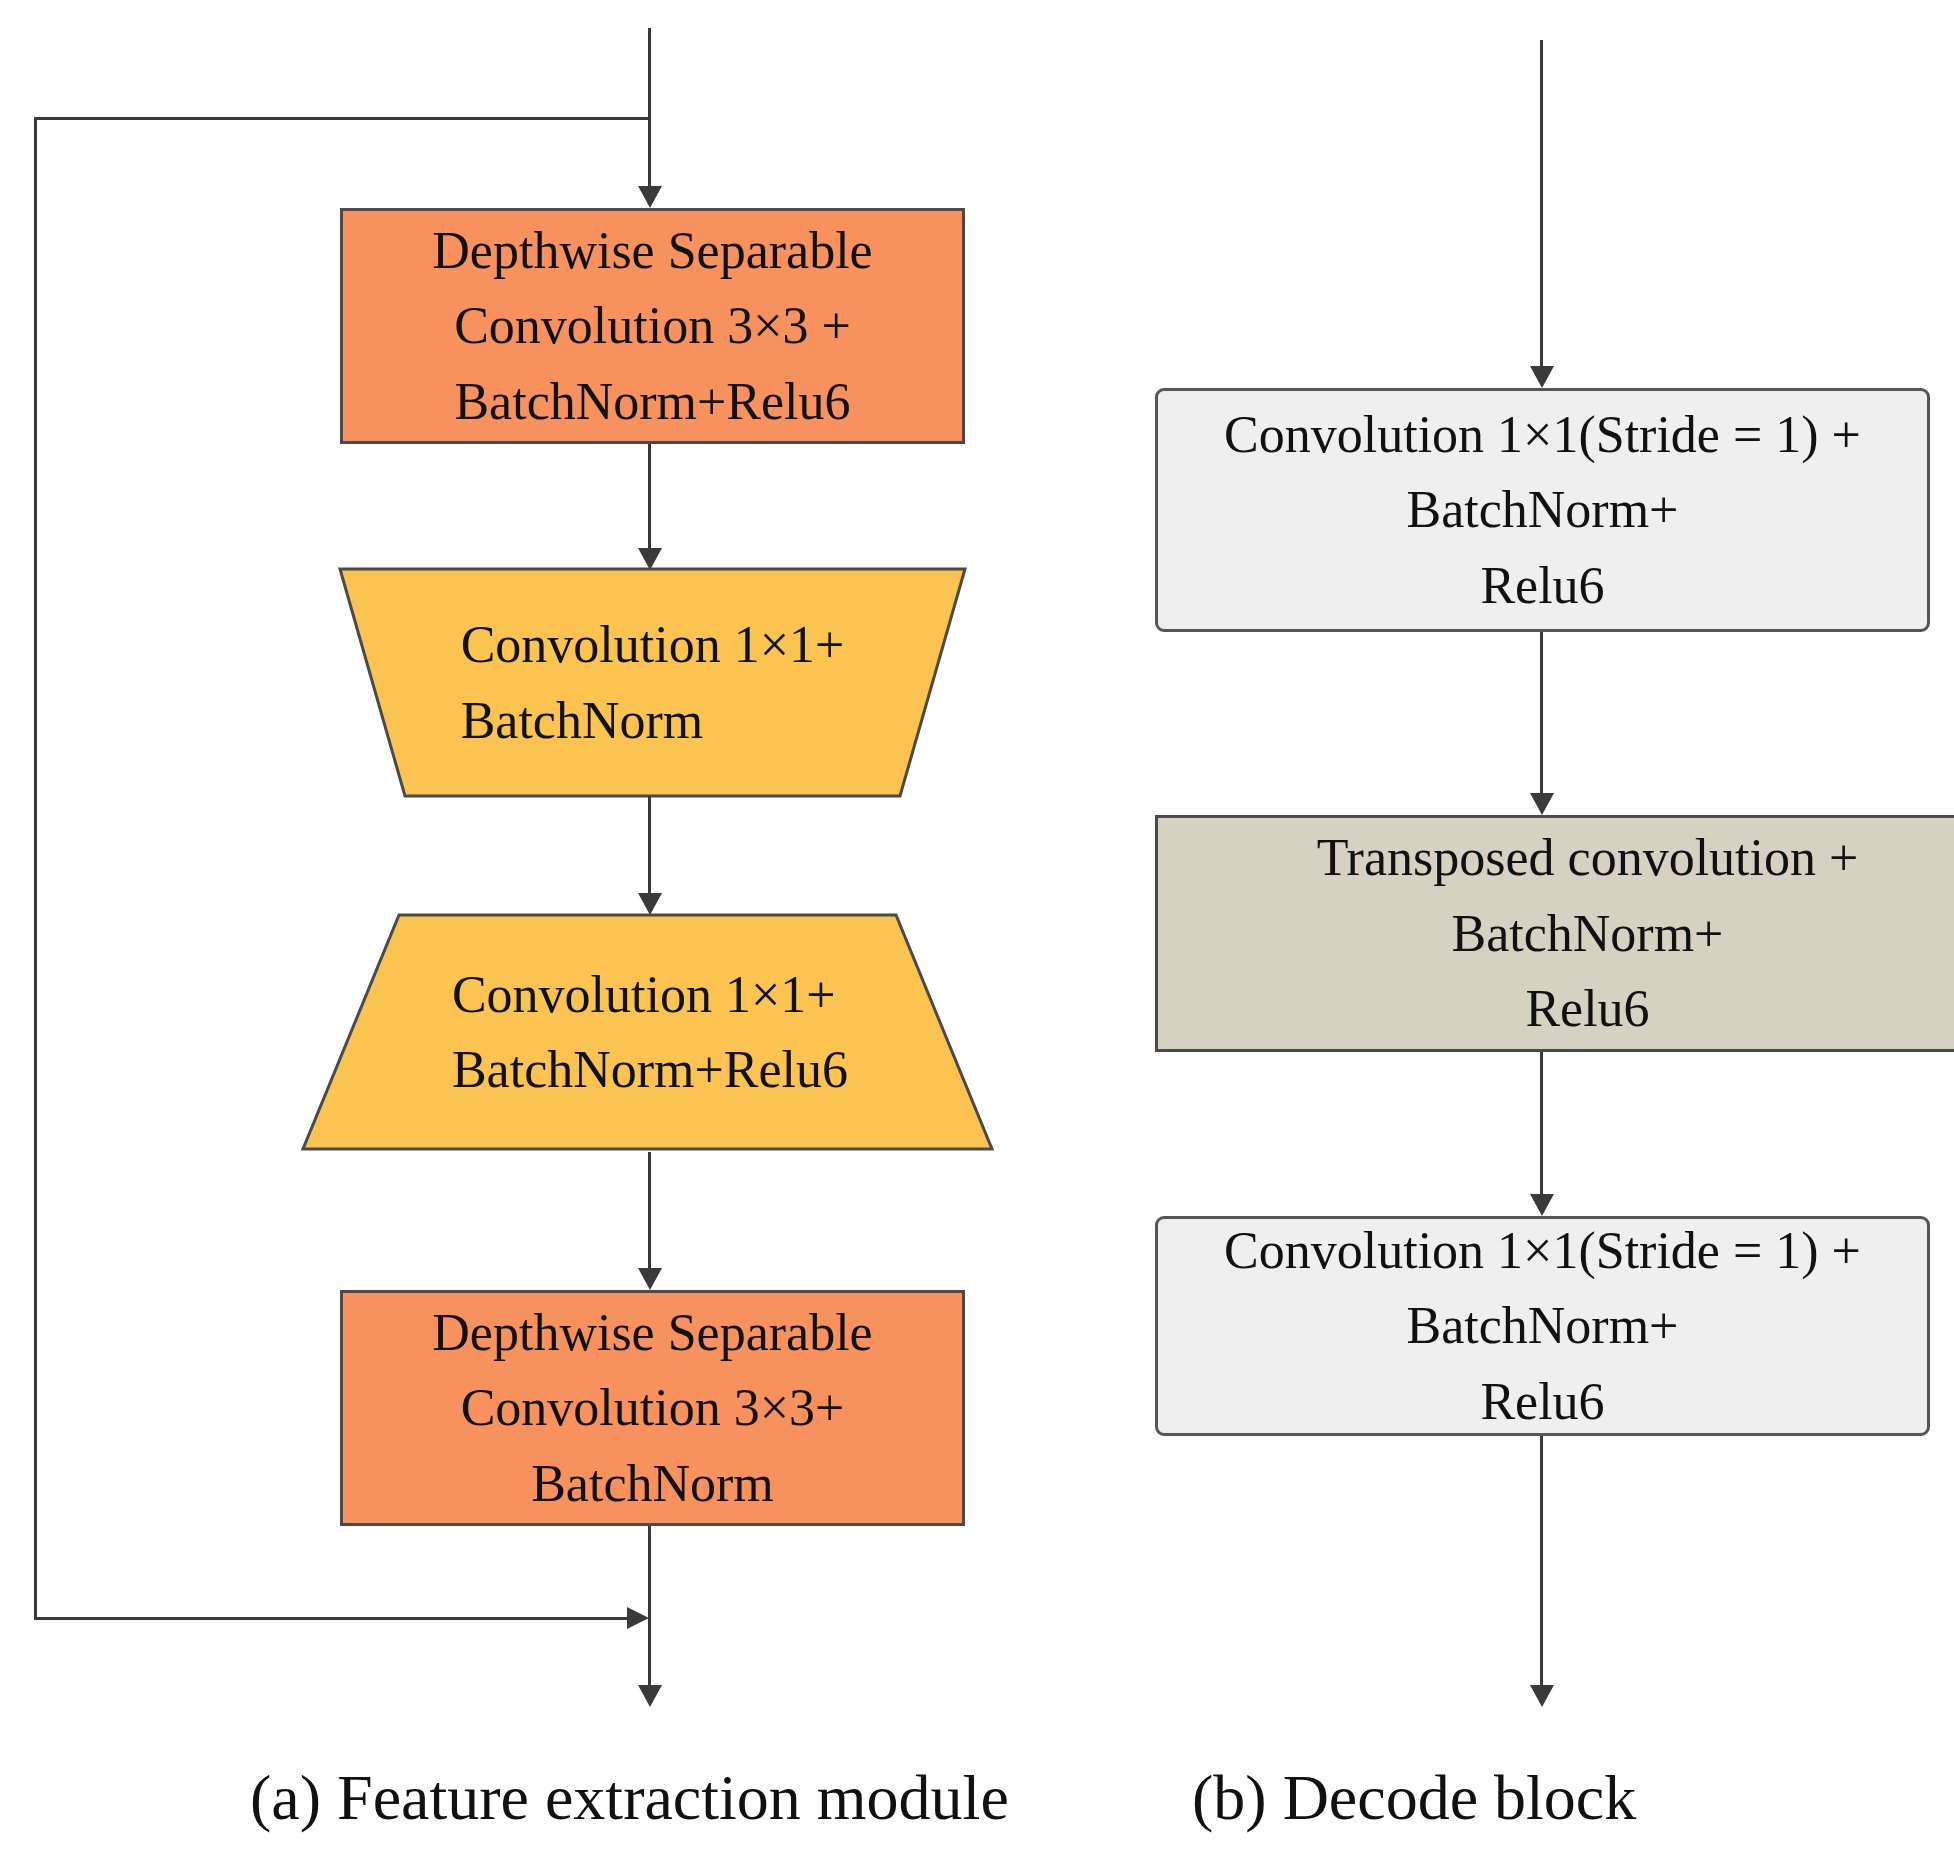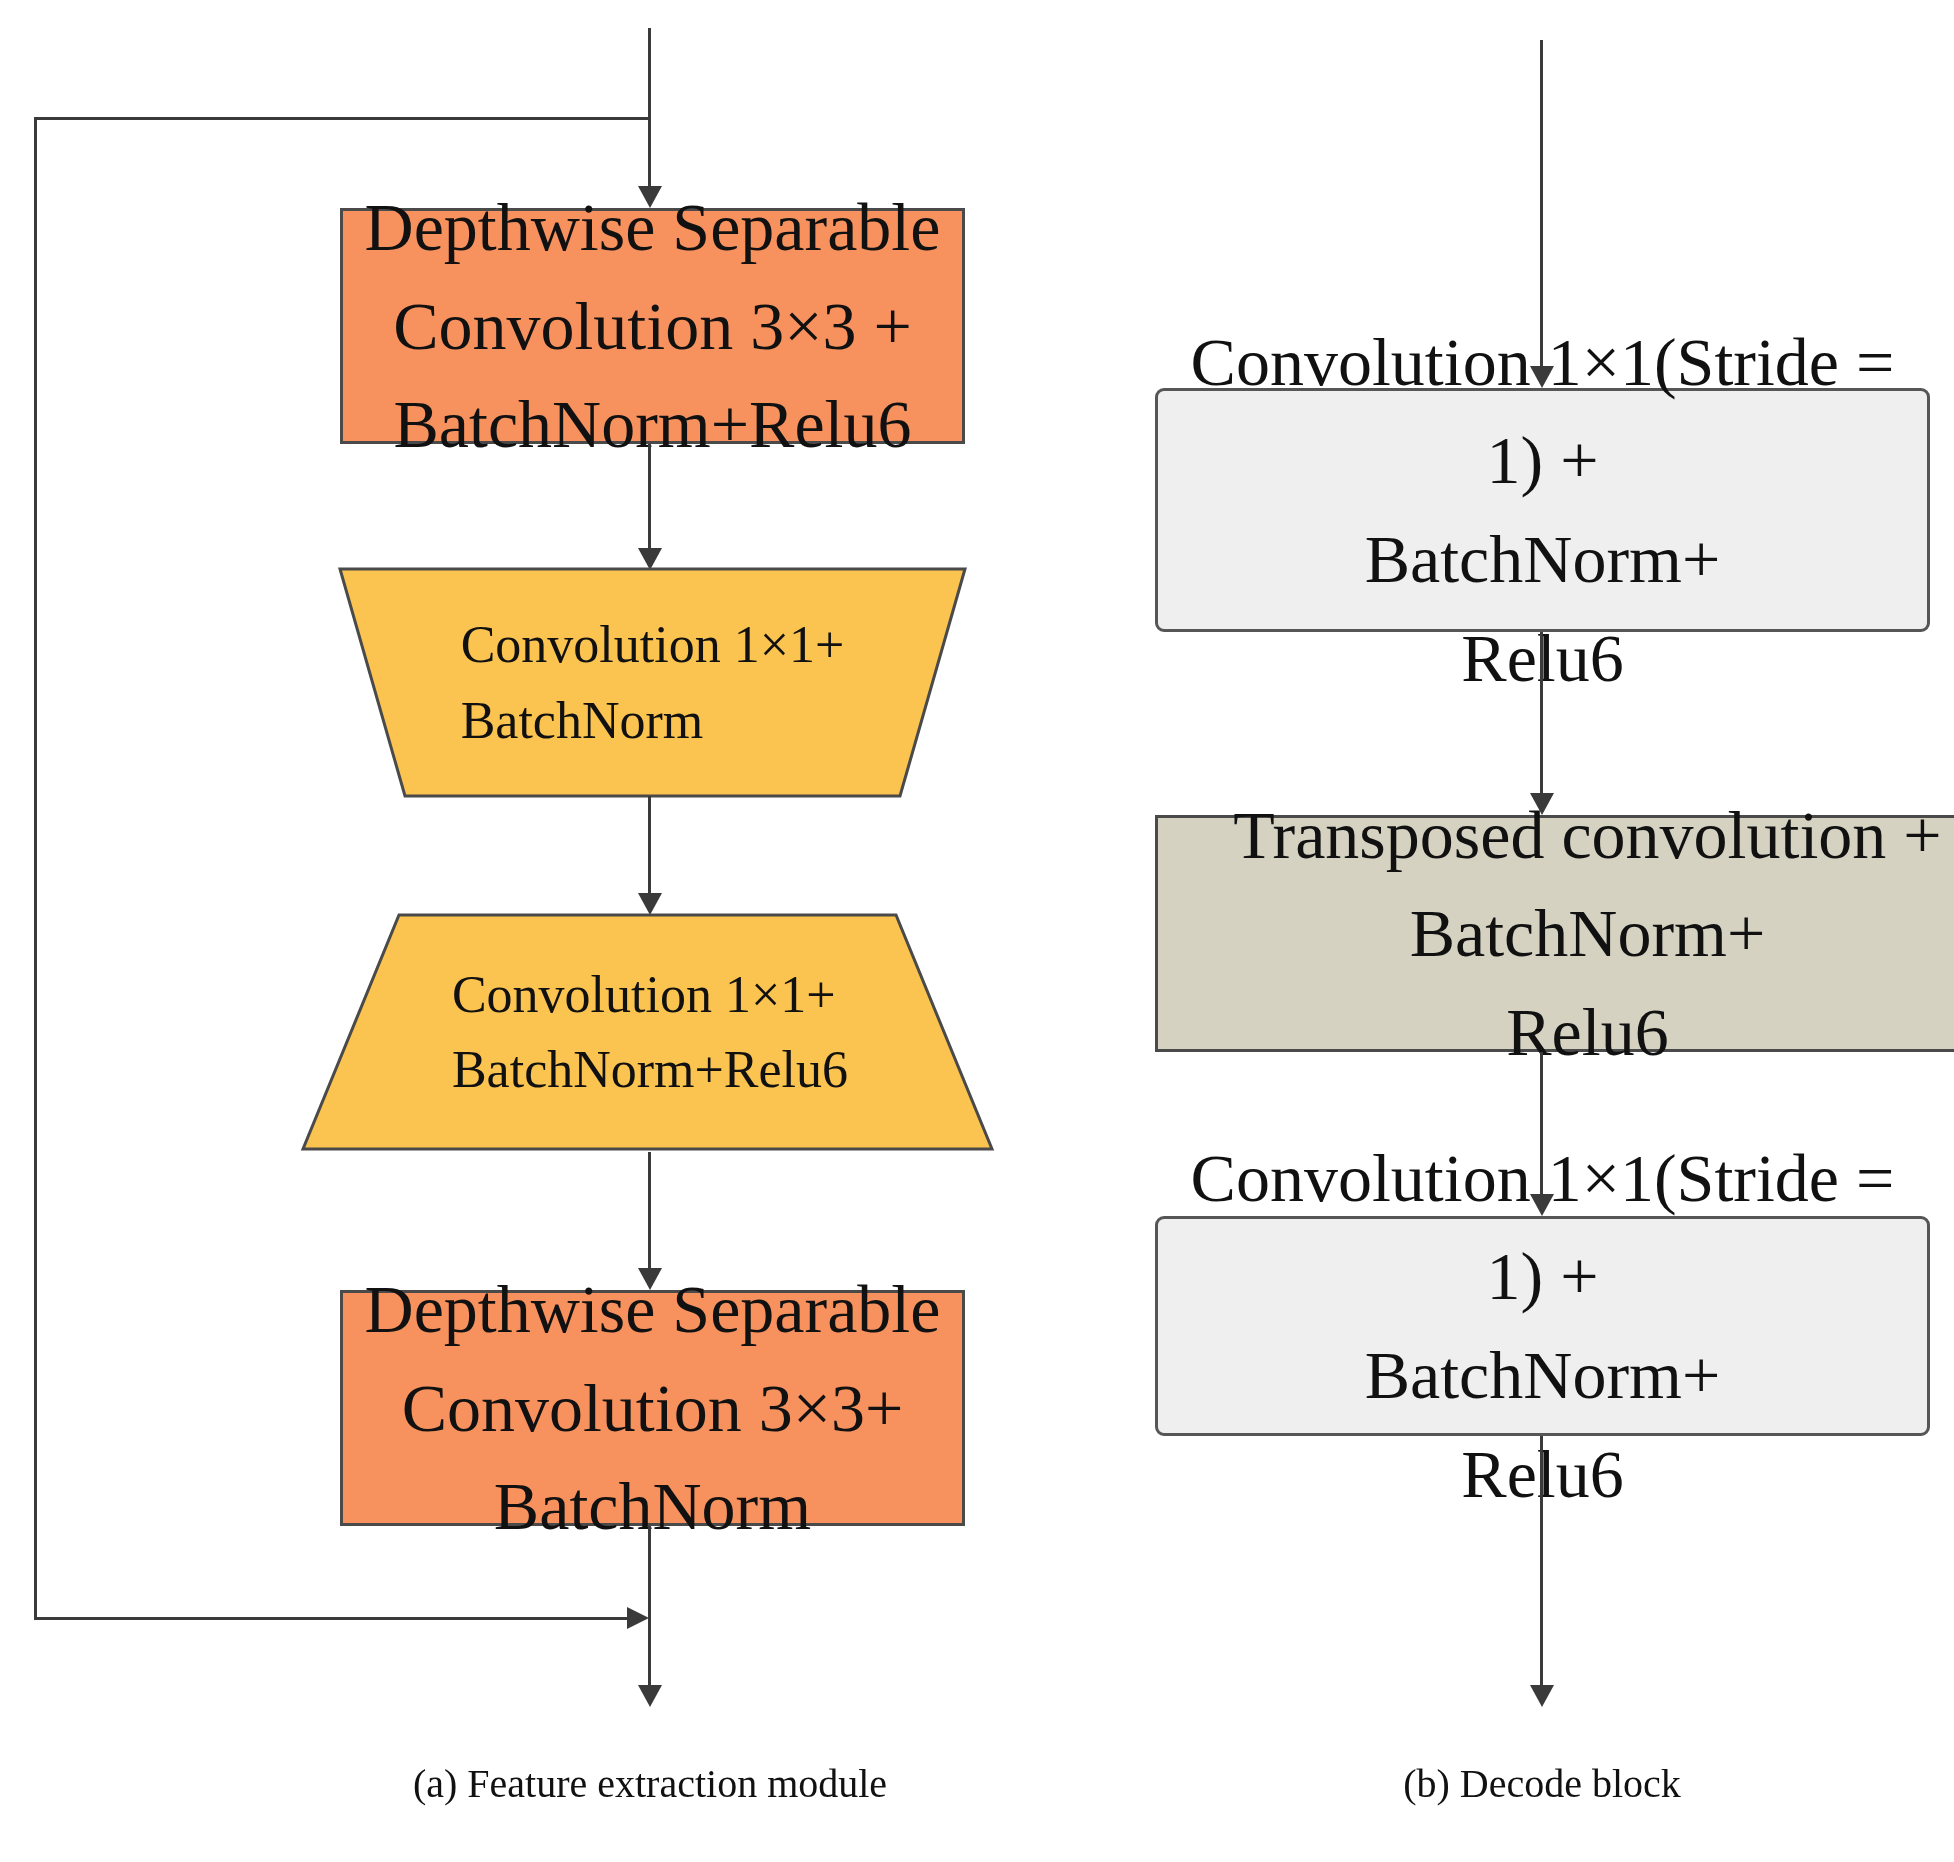--- a/index.html
+++ b/index.html
@@ -16,32 +16,32 @@
   .vline{width:3px;} .hline{height:3px;}
   .head-down{position:absolute; width:0; height:0;
     border-left:12px solid transparent; border-right:12px solid transparent;
     border-top:22px solid var(--line);}
   .head-right{position:absolute; width:0; height:0;
     border-top:11px solid transparent; border-bottom:11px solid transparent;
     border-left:22px solid var(--line);}
   .node{
     position:absolute; box-sizing:border-box; border:3px solid var(--border);
     display:flex; align-items:center; justify-content:center; text-align:center;
-    font-size:68px; line-height:1.45; white-space:pre-line;
+    font-size:52px; line-height:1.45; white-space:pre-line;
   }
   .node.orange{background:var(--orange);}
   .node.gray{background:var(--lightgray); border-color:#565656;border-radius:9px;}
   .node.tan{background:var(--tan);}
   .trap-svg{position:absolute;}
   .trap-label{
     position:absolute; display:flex; align-items:center; justify-content:center;
     text-align:left; font-size:52px; line-height:1.45; white-space:pre-line;
   }
   .caption{
-    position:absolute; text-align:center; font-size:40px; line-height:1.2;
+    position:absolute; font-size:64px; line-height:1.2;
     white-space:pre-line;
   }
 </style>
 </head>
 <body>
 
 <div id="canvas">
 
   <div>
 

